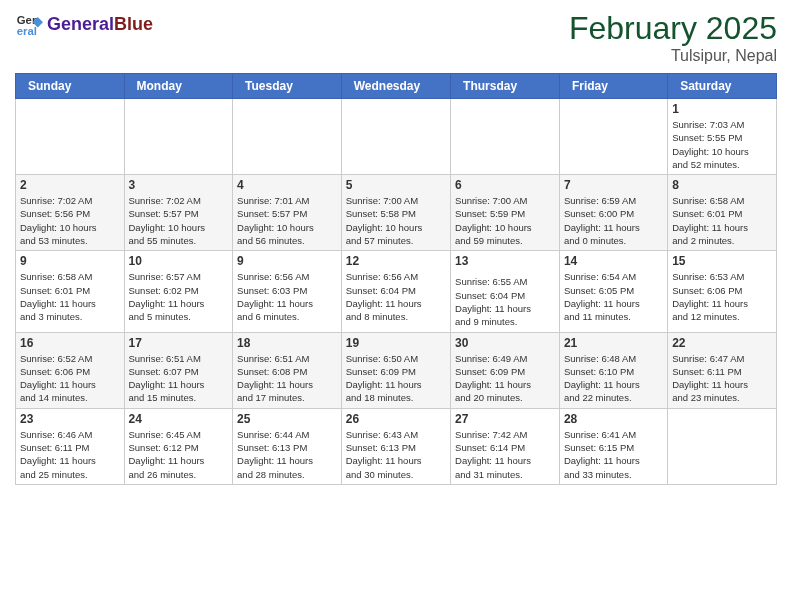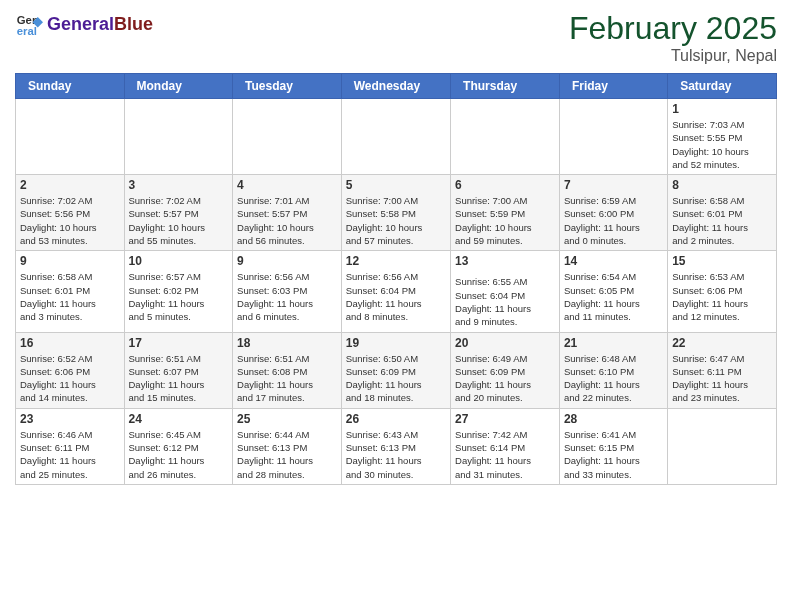--- a/index.html
+++ b/index.html
@@ -254,21 +254,21 @@
 and 17 minutes.</div>
         </td>
         <td>
           <span class="day-num">19</span>
           <div class="day-info" style="white-space: pre-line;">Sunrise: 6:50 AM
 Sunset: 6:09 PM
 Daylight: 11 hours
 and 18 minutes.</div>
         </td>
         <td>
-          <span class="day-num">20</span>
+          <span class="day-num">30</span>
           <div class="day-info" style="white-space: pre-line;">Sunrise: 6:49 AM
 Sunset: 6:09 PM
 Daylight: 11 hours
 and 20 minutes.</div>
         </td>
         <td>
           <span class="day-num">21</span>
           <div class="day-info" style="white-space: pre-line;">Sunrise: 6:48 AM
 Sunset: 6:10 PM
 Daylight: 11 hours

